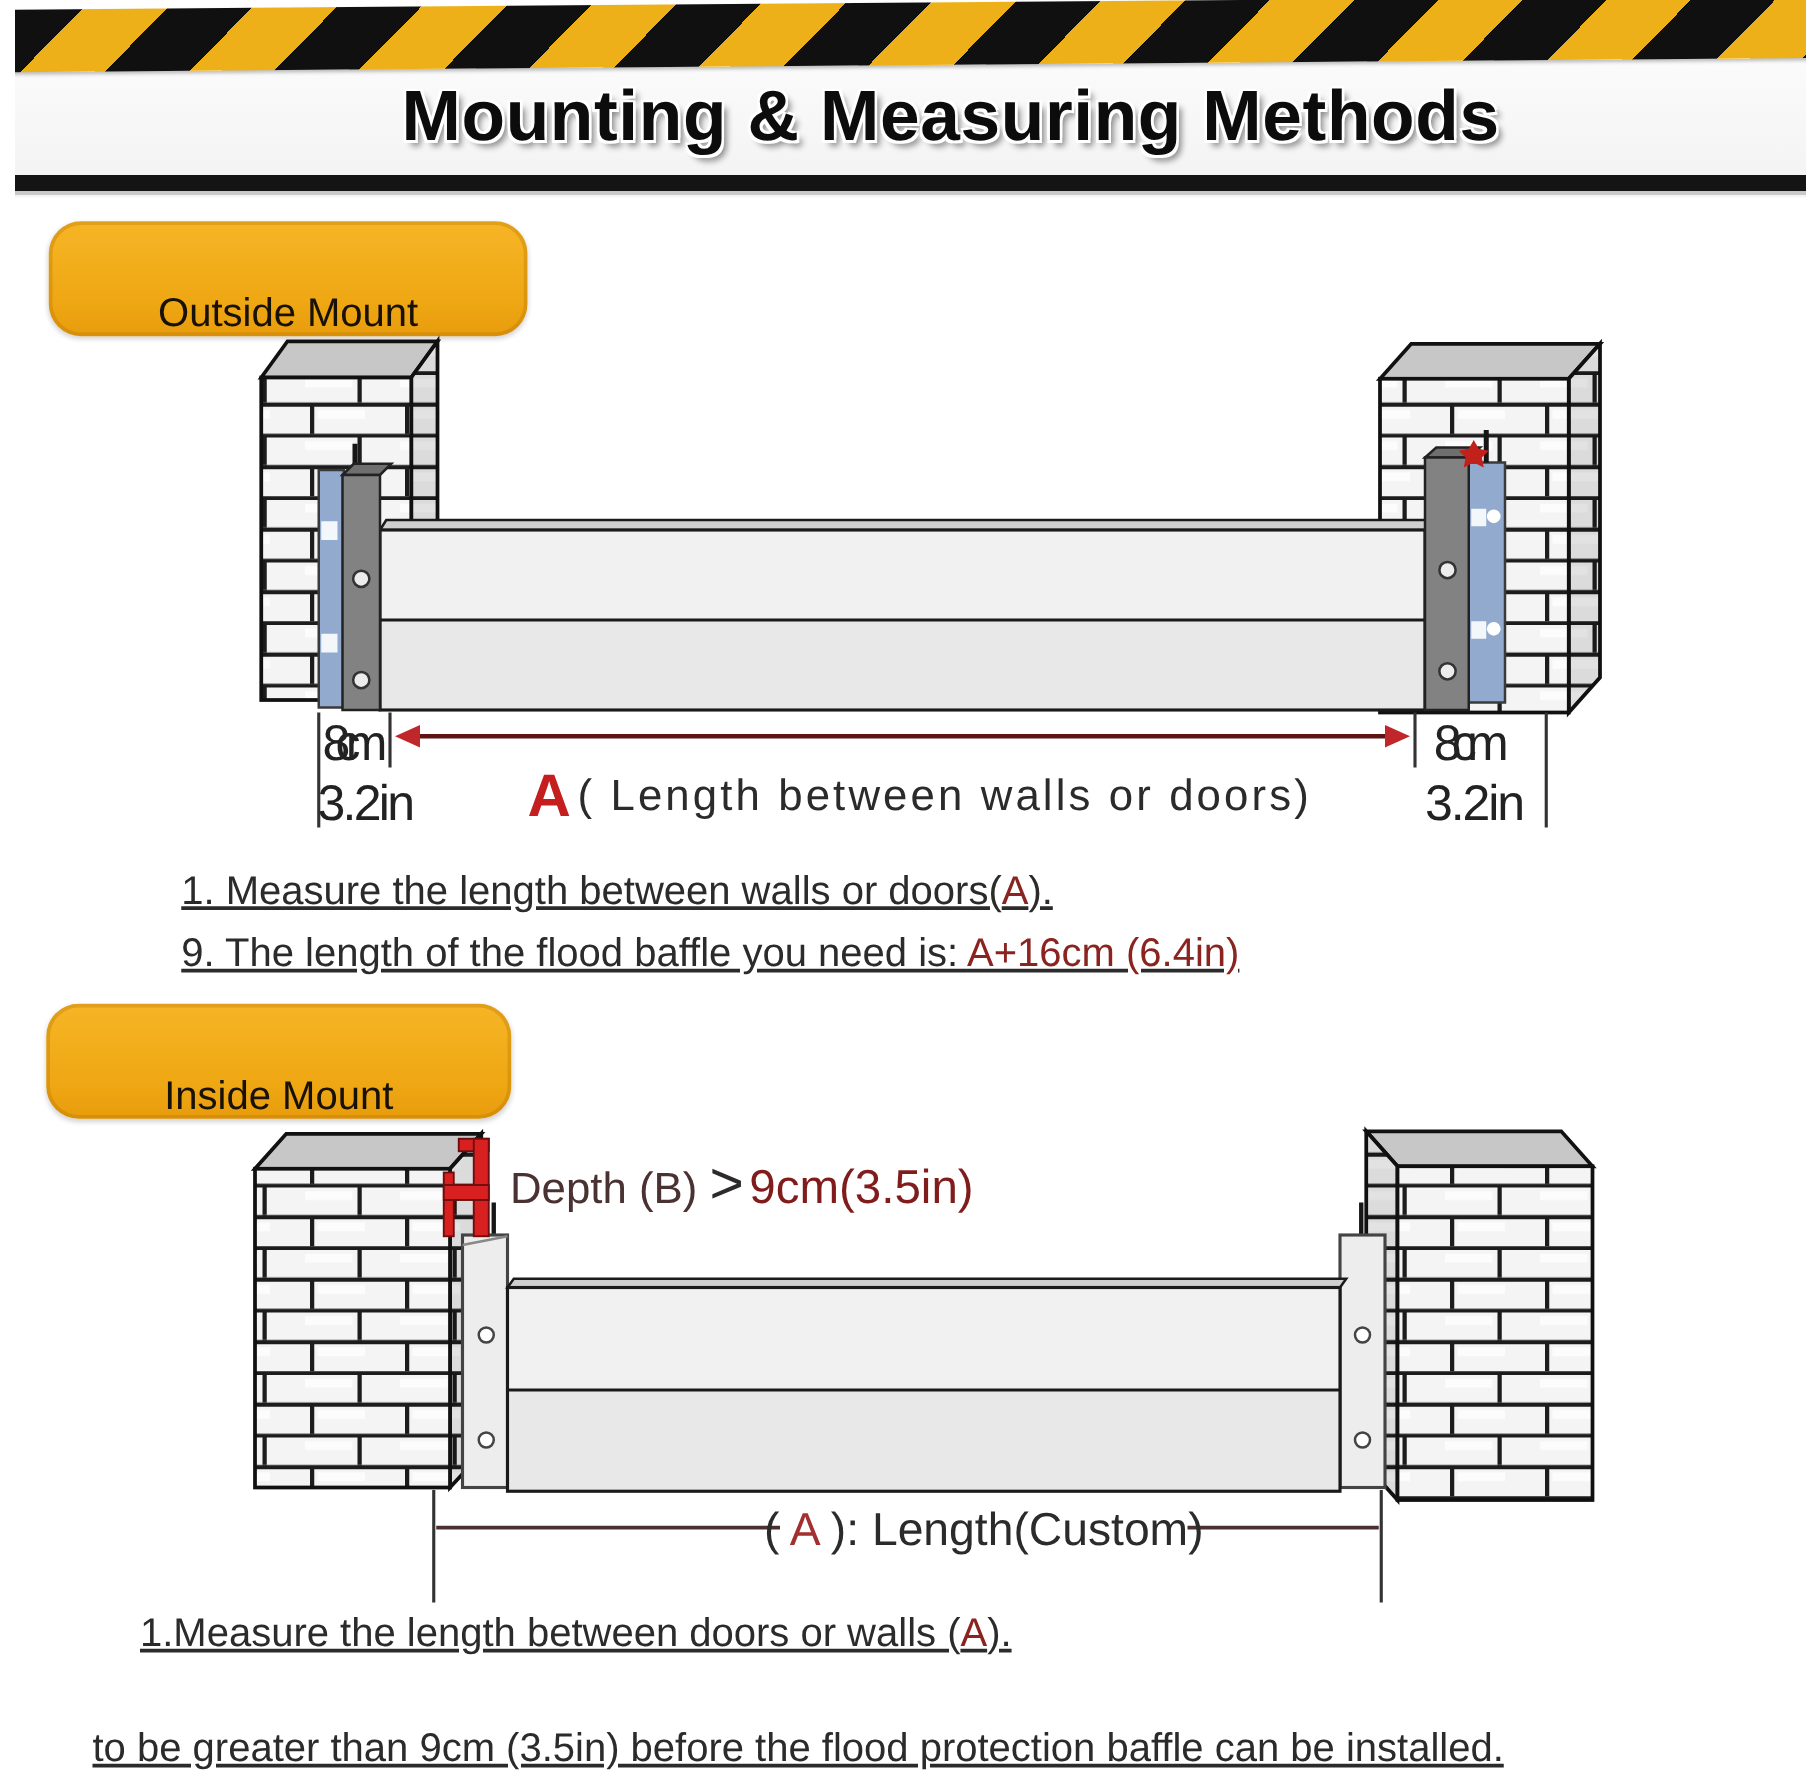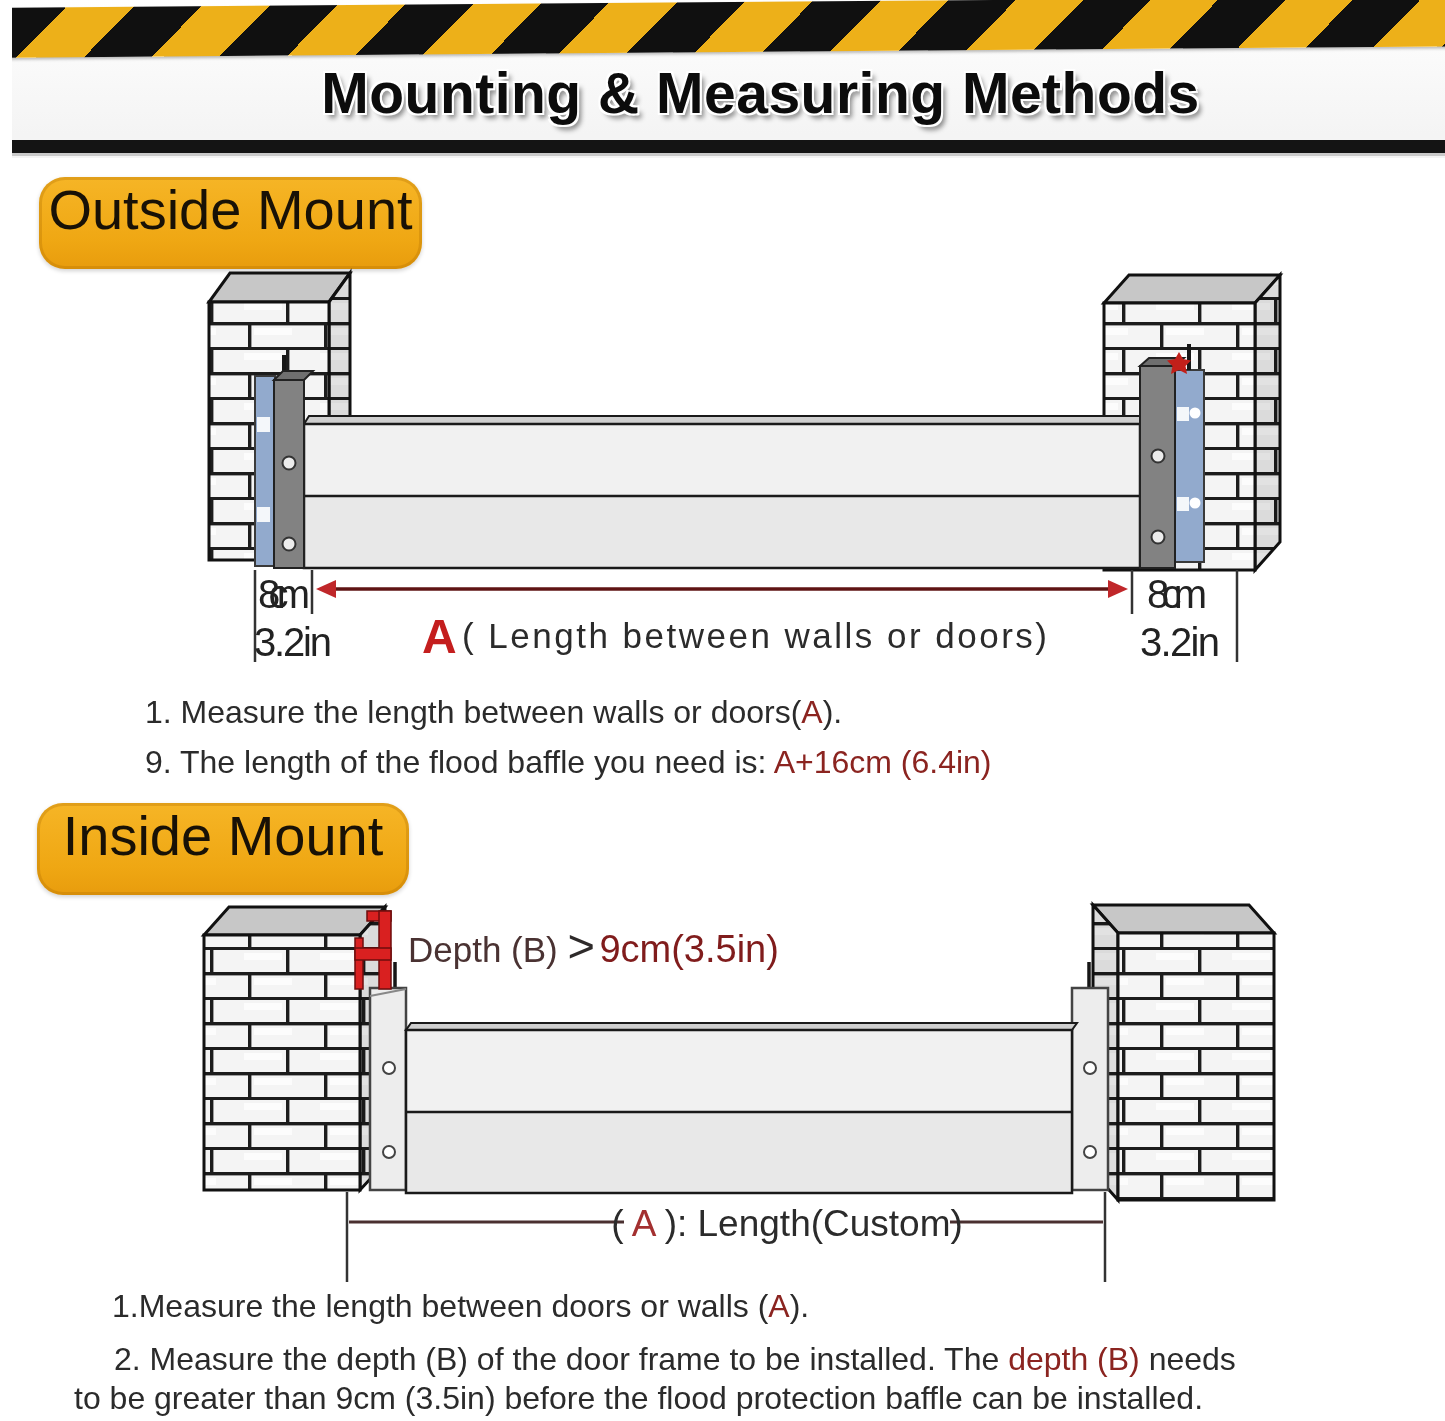--- a/index.html
+++ b/index.html
@@ -10,28 +10,28 @@
   .stripes{position:absolute;left:-14px;top:2px;width:1480px;height:50px;
            background:repeating-linear-gradient(135deg,#101010 0 48px,#edb019 48px 96px);
            transform:rotate(-0.45deg);box-shadow:0 2px 3px rgba(0,0,0,.25);}
   .title{position:absolute;left:0;top:60px;width:1445px;text-align:center;
          font-size:57px;font-weight:bold;letter-spacing:0.5px;color:#0c0c0c;
          transform:translateX(26px);
          text-shadow:-2px -2px 0 #fff,2px -2px 0 #fff,-2px 2px 0 #fff,2px 2px 0 #fff,4px 5px 5px rgba(0,0,0,.45);}
   .blackbar{position:absolute;left:0;top:140px;width:1445px;height:13px;background:#141414;}
   .barshadow{position:absolute;left:0;top:153px;width:1445px;height:3px;background:#c9c9c9;}
   
-  .badge{position:absolute;display:flex;align-items:flex-start;justify-content:center;
+  .badge{position:absolute;display:flex;align-items:flex-end;justify-content:center;
          background:linear-gradient(180deg,#f6b526 0%,#efa713 70%,#e89c0d 100%);
-         border-radius:26px;font-size:56px;color:#181106;
+         border-radius:26px;font-size:32px;color:#181106;
          box-shadow:inset 0 0 0 3px rgba(175,110,0,.30),0 2px 4px rgba(0,0,0,.18);}
   #badge-outside{left:27px;top:177px;width:383px;height:92px;}
   #badge-inside{left:25px;top:803px;width:372px;height:92px;}
   
-  .step{position:absolute;font-size:32px;color:#2b2b2b;white-space:nowrap;}
+  .step{position:absolute;font-size:32px;color:#2b2b2b;white-space:nowrap;text-decoration:underline;}
   .accent{color:#8b2420;}
   svg{position:absolute;left:0;}
   svg text{font-family:"Liberation Sans","DejaVu Sans",sans-serif;}
 </style>
 </head>
 <body>
 
 <div id="stage">
 
   <div class="banner">
@@ -200,16 +200,15 @@
       <line x1="1093" y1="1192" x2="1093" y2="1282" stroke="#333" stroke-width="2.5"></line>
       <text x="775" y="1236" font-size="37" text-anchor="middle">
         <tspan fill="#2b2b2b">(</tspan>
         <tspan fill="#a33030">A</tspan>
         <tspan fill="#2b2b2b">): Length(Custom)</tspan>
       </text>
     </g>
   </svg>
 
   <div class="step" style="left:100px;top:1288px"><span>1.Measure the length between doors or walls (</span><span class="accent">A</span><span>).</span></div>
-  <div class="step" style="left:102px;top:1341px"><span>2. Measure the depth (B) of the door frame to be installed. The </span><span class="accent">depth (B)</span><span> needs</span></div>
   <div class="step" style="left:62px;top:1380px"><span>to be greater than 9cm (3.5in) before the flood protection baffle can be installed.</span></div>
 
 </div>
 
 </body></html>

